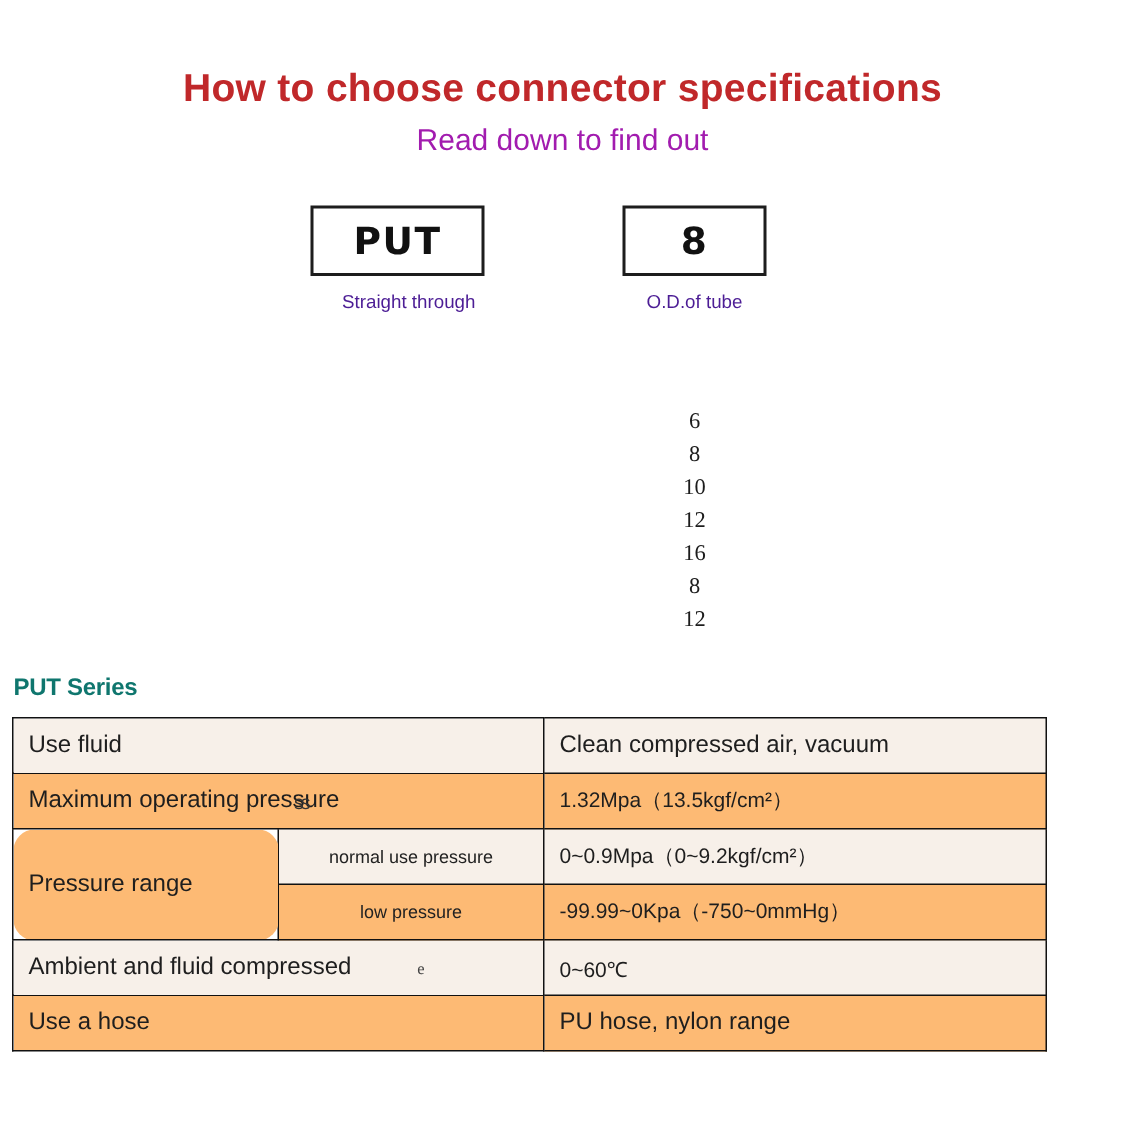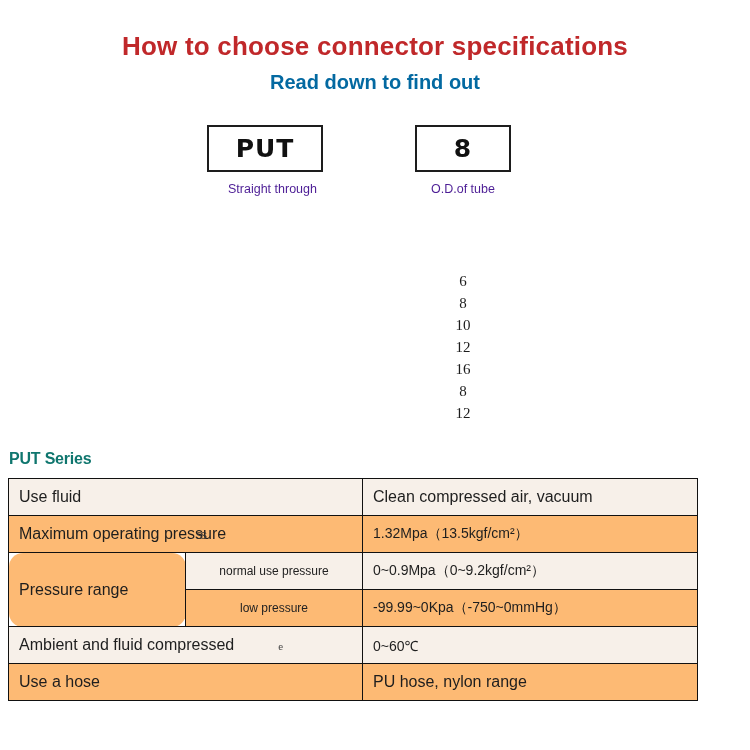--- a/index.html
+++ b/index.html
@@ -12,34 +12,34 @@
     background: #ffffff;
     font-family: "Liberation Sans", sans-serif;
     color: #1a1a1a;
     position: relative;
     overflow: hidden;
   }
 
   
   .header {
     text-align: center;
-    padding-top: 32px;
+    padding-top: 44px;
   }
   .main-title {
     font-size: 26px;
     font-weight: 700;
     color: #c0282a;
     letter-spacing: 0.2px;
     line-height: 1.1;
     margin: 0;
   }
   .sub-title {
     font-size: 20px;
-    font-weight: 700;
-    color: #0369a1;
+    font-weight: 400;
+    color: #a21caf;
     margin: 10px 0 0 0;
     line-height: 1.1;
   }
 
   
   .code-area {
     position: relative;
     height: 120px;
     margin-top: 27px;
   }

